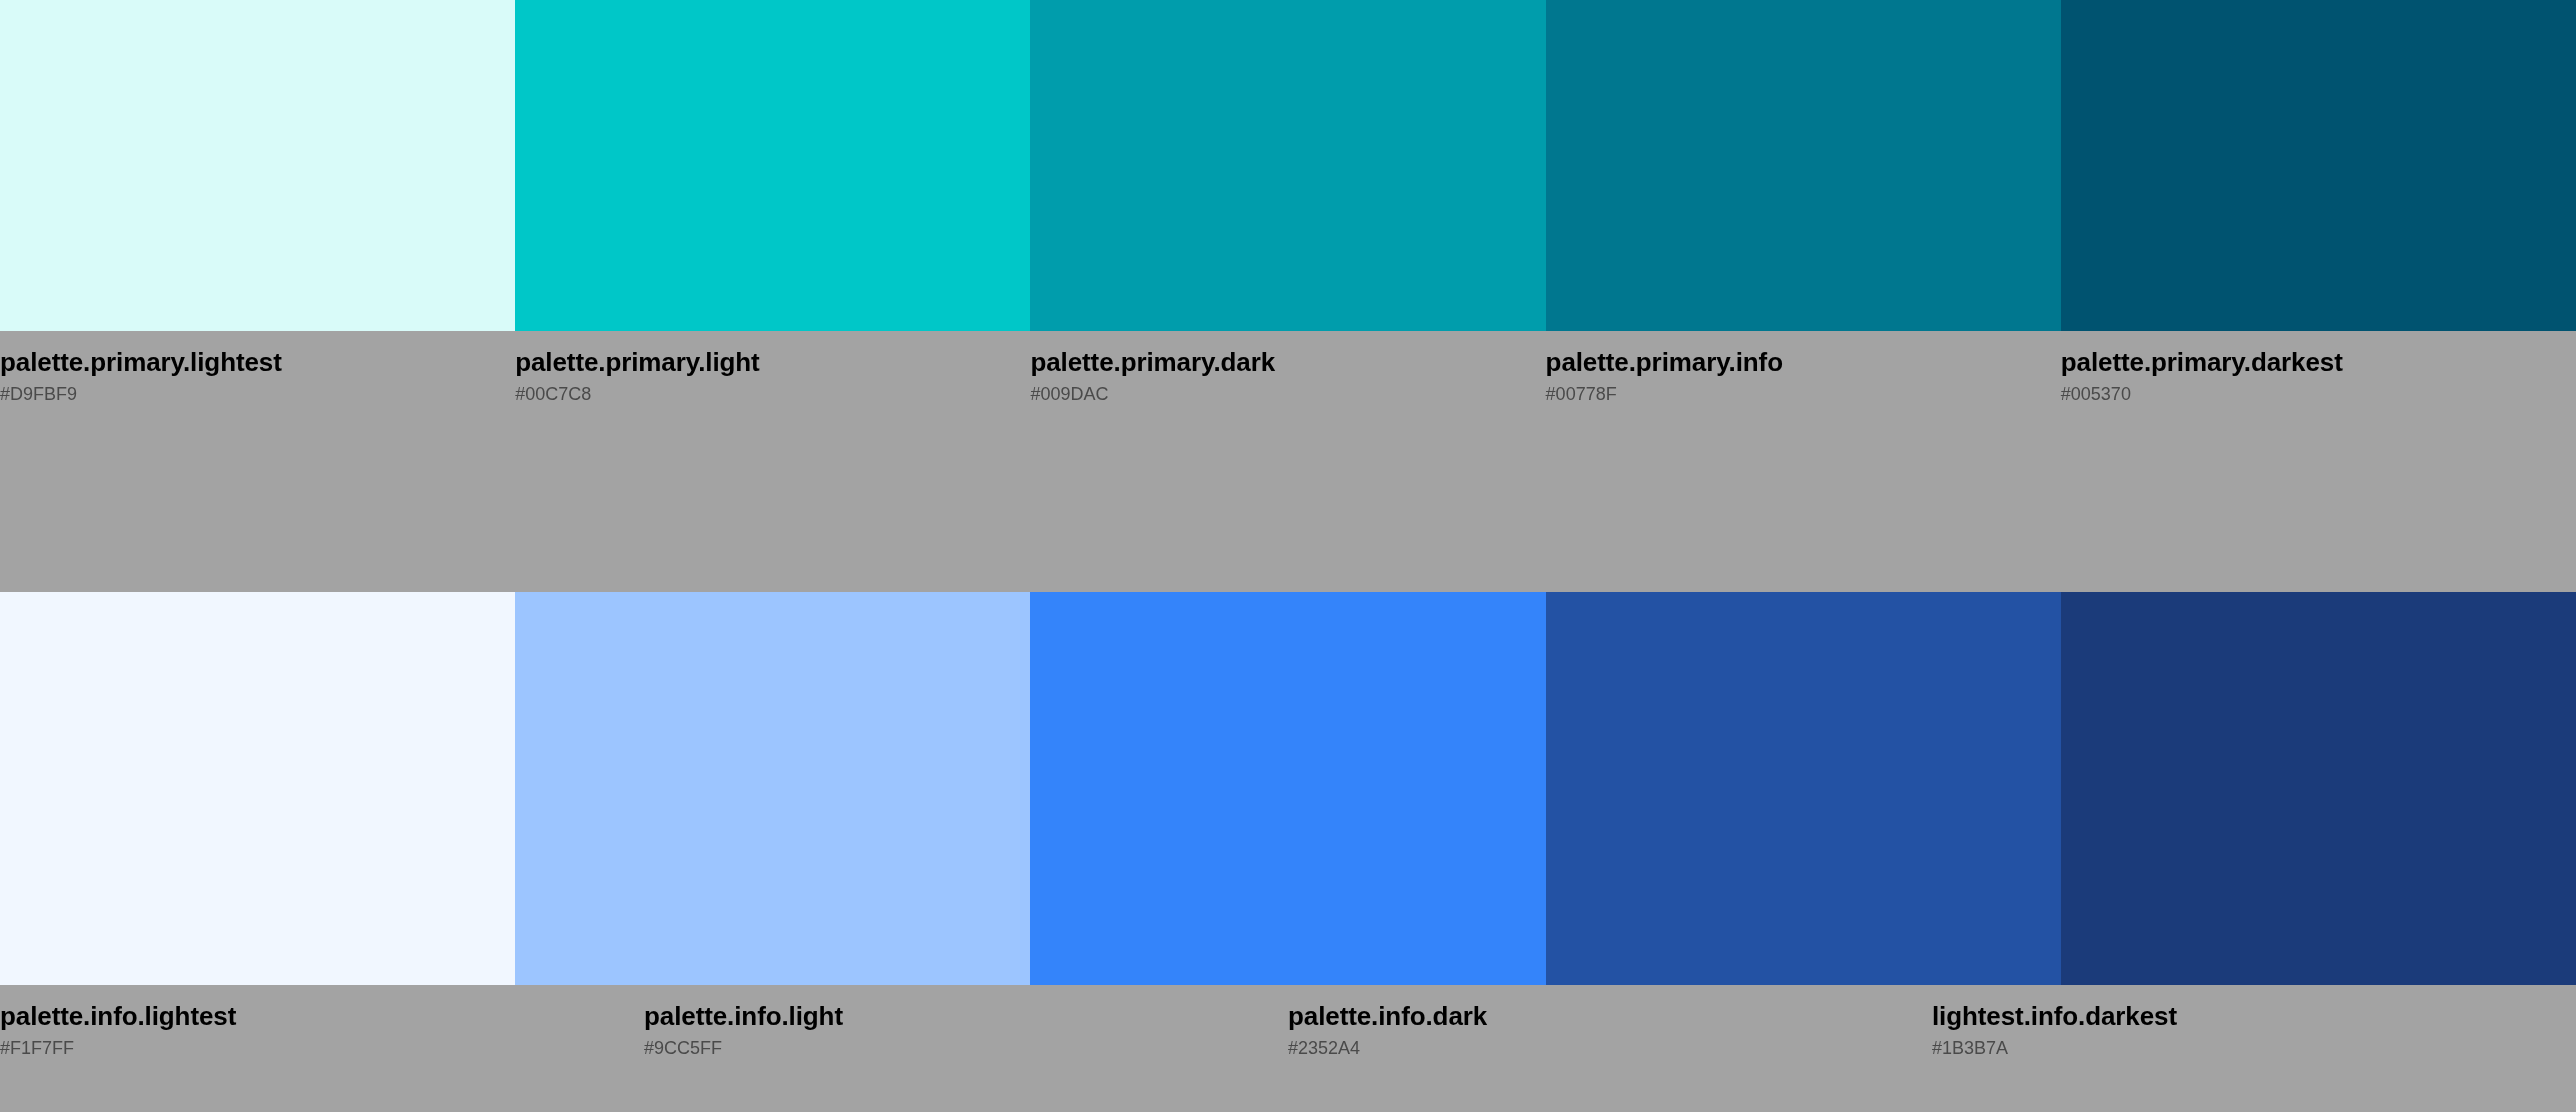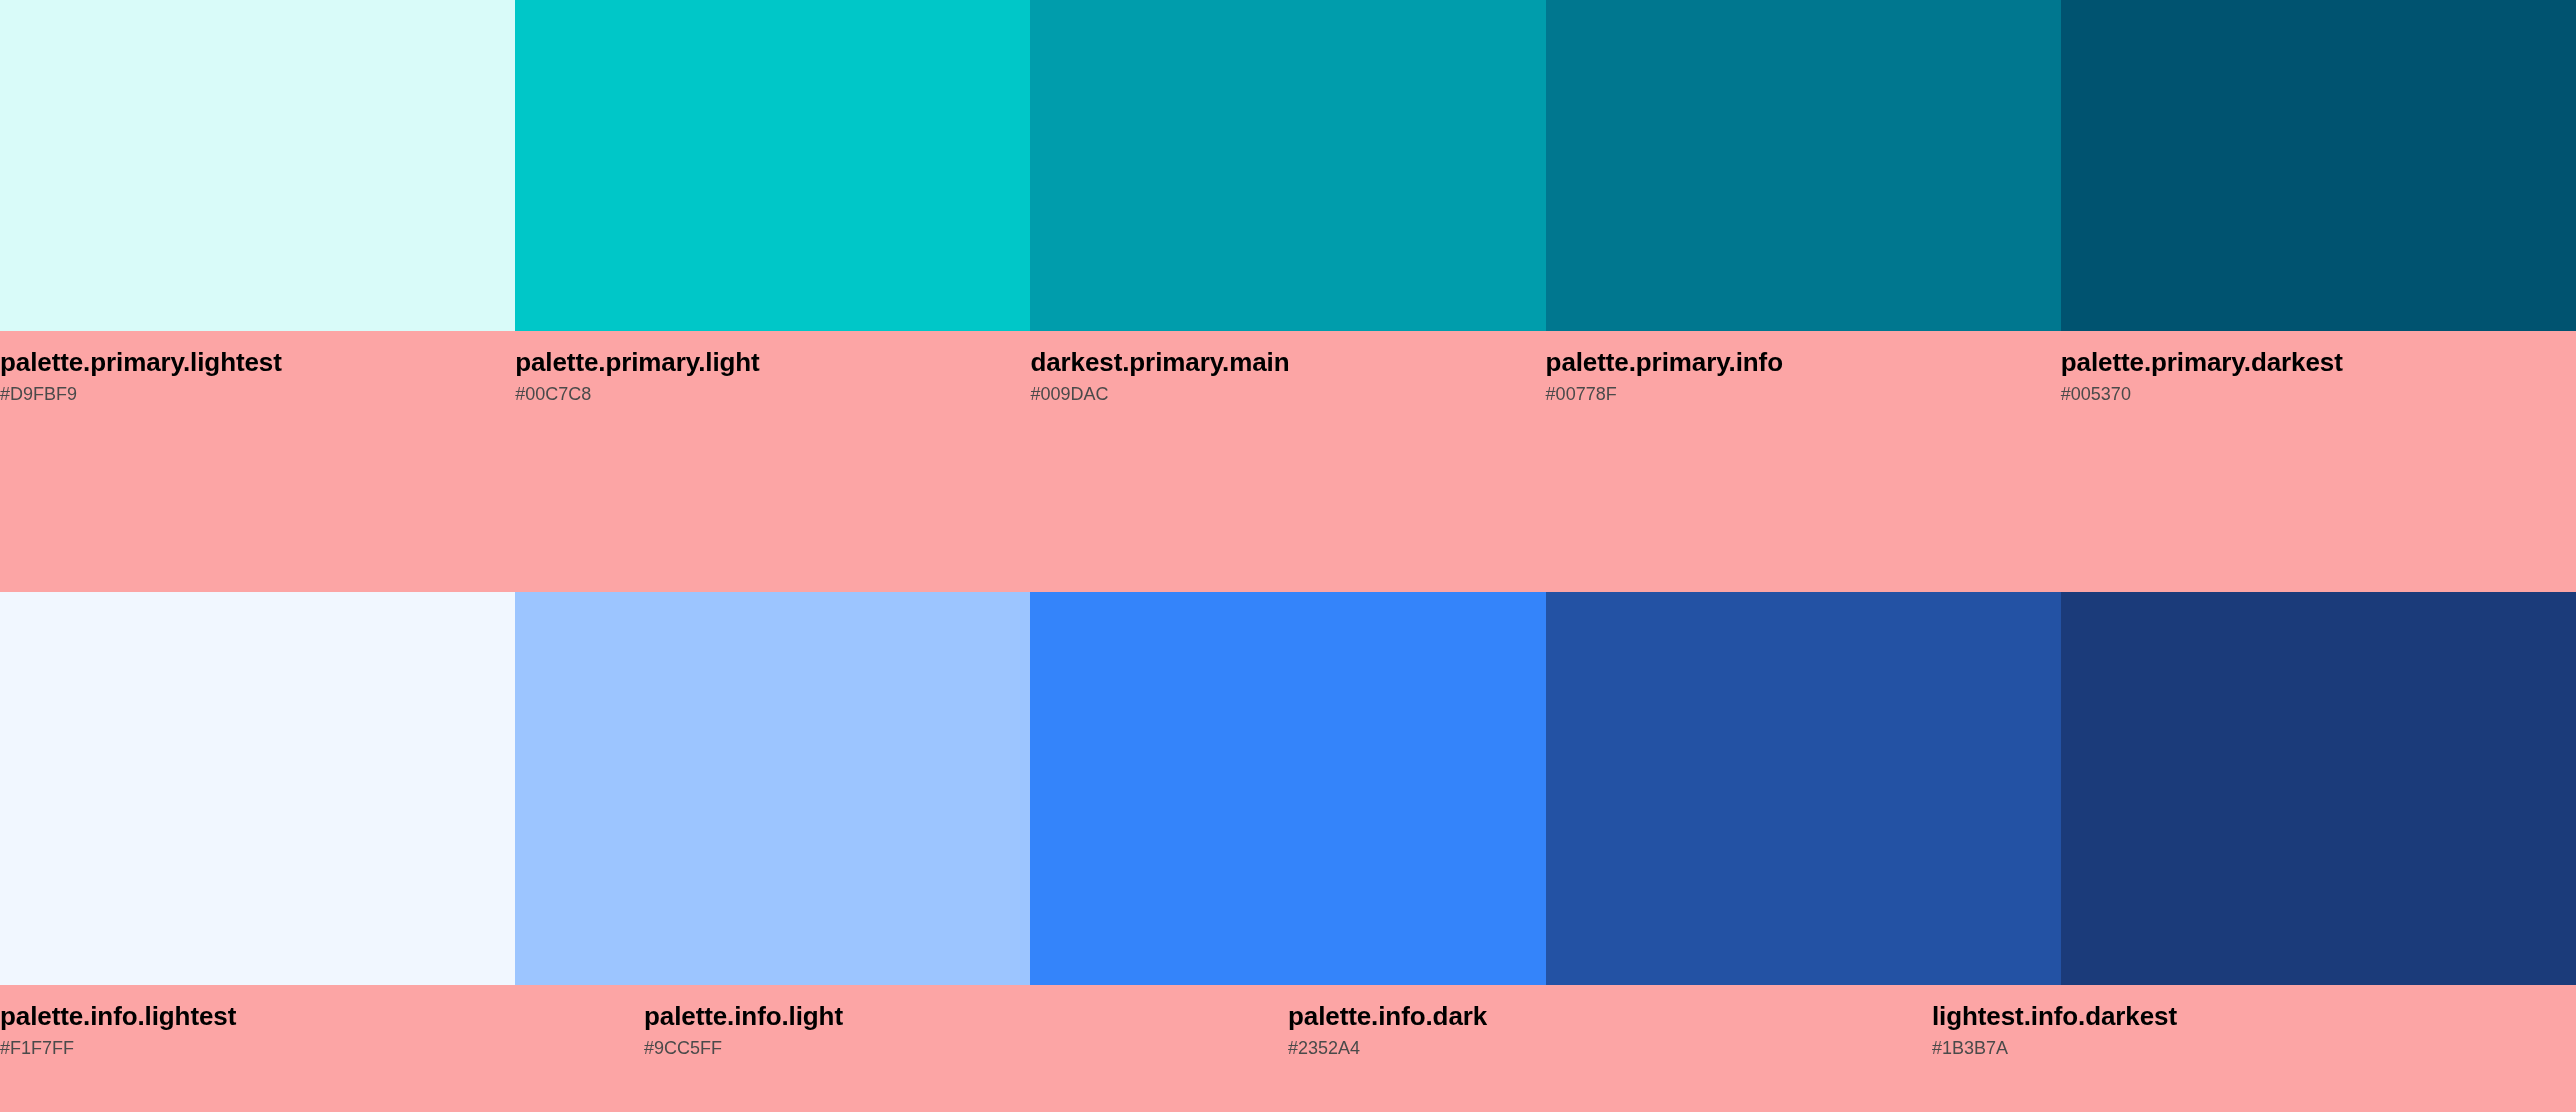--- a/index.html
+++ b/index.html
@@ -10,21 +10,21 @@
   body {
     width: 2576px;
     height: 1113px;
     font-family: "Liberation Sans", sans-serif;
     overflow: hidden;
   }
   .palette-page {
     width: 2576px;
     height: 1113px;
     position: relative;
-    background: #fca5a5;
+    background: #a3a3a3;
   }
 
   
   .palette-group {
     width: 100%;
     position: absolute;
     left: 0;
   }
   .palette-group.group-primary { top: -62px; }   
   .palette-group.group-info    { top: 592px; }
@@ -82,21 +82,21 @@
     <div class="label-strip">
       <div class="label-cell">
         <div class="swatch-name">palette.primary.lightest</div>
         <div class="swatch-hex">#D9FBF9</div>
       </div>
       <div class="label-cell">
         <div class="swatch-name">palette.primary.light</div>
         <div class="swatch-hex">#00C7C8</div>
       </div>
       <div class="label-cell">
-        <div class="swatch-name">darkest.primary.main</div>
+        <div class="swatch-name">palette.primary.dark</div>
         <div class="swatch-hex">#009DAC</div>
       </div>
       <div class="label-cell">
         <div class="swatch-name">palette.primary.info</div>
         <div class="swatch-hex">#00778F</div>
       </div>
       <div class="label-cell">
         <div class="swatch-name">palette.primary.darkest</div>
         <div class="swatch-hex">#005370</div>
       </div>

